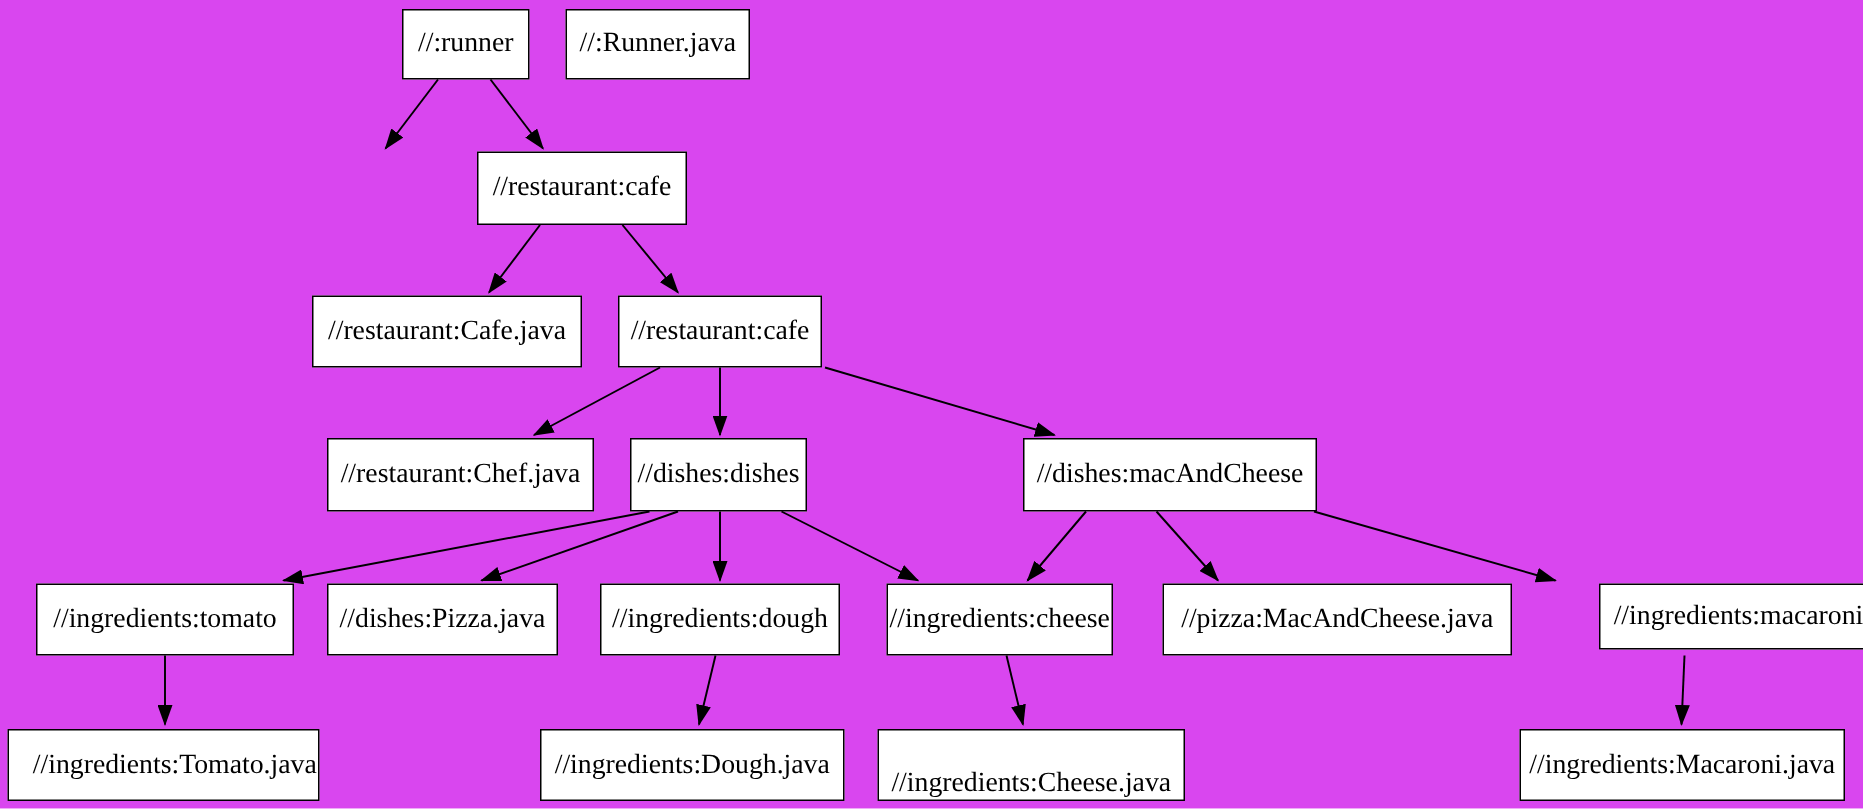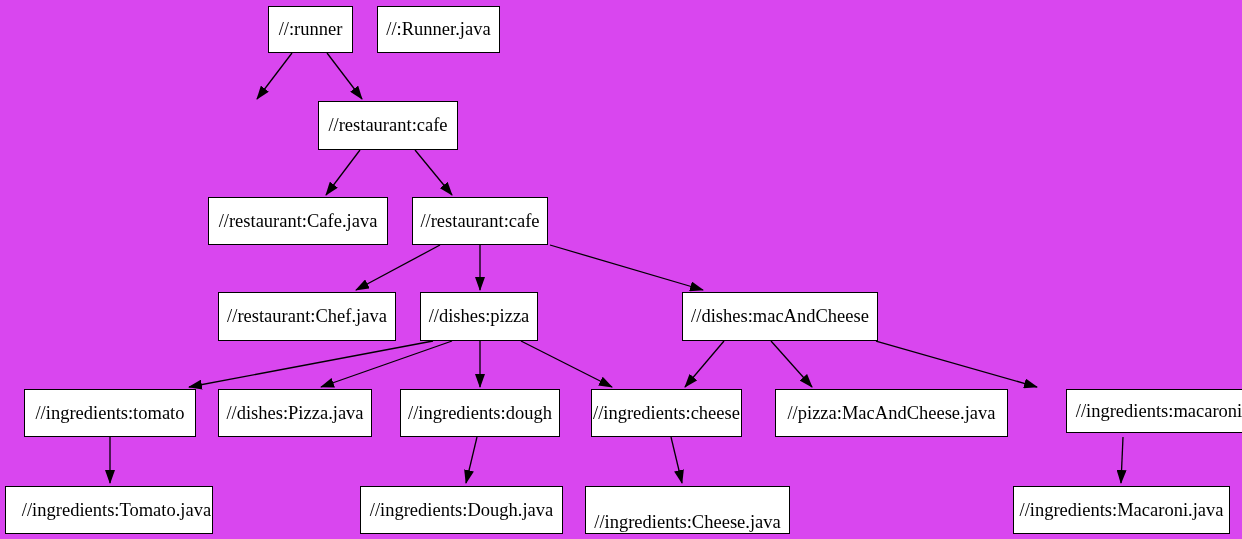--- a/index.html
+++ b/index.html
@@ -83,21 +83,21 @@
     <div class="node" style="left: 208px; top: 197px; width: 180px; height: 48px;">
       <span>//restaurant:Cafe.java</span>
     </div>
     <div class="node" style="left: 412px; top: 197px; width: 136px; height: 48px;">
       <span>//restaurant:cafe</span>
     </div>
     <div class="node" style="left: 218px; top: 292px; width: 178px; height: 49px;">
       <span>//restaurant:Chef.java</span>
     </div>
     <div class="node" style="left: 420px; top: 292px; width: 118px; height: 49px;">
-      <span>//dishes:pizza</span>
+      <span>//dishes:dishes</span>
     </div>
     <div class="node" style="left: 682px; top: 292px; width: 196px; height: 49px;">
       <span>//dishes:macAndCheese</span>
     </div>
     <div class="node" style="left: 24px; top: 389px; width: 172px; height: 48px;">
       <span>//ingredients:tomato</span>
     </div>
     <div class="node" style="left: 218px; top: 389px; width: 154px; height: 48px;">
       <span>//dishes:Pizza.java</span>
     </div>

